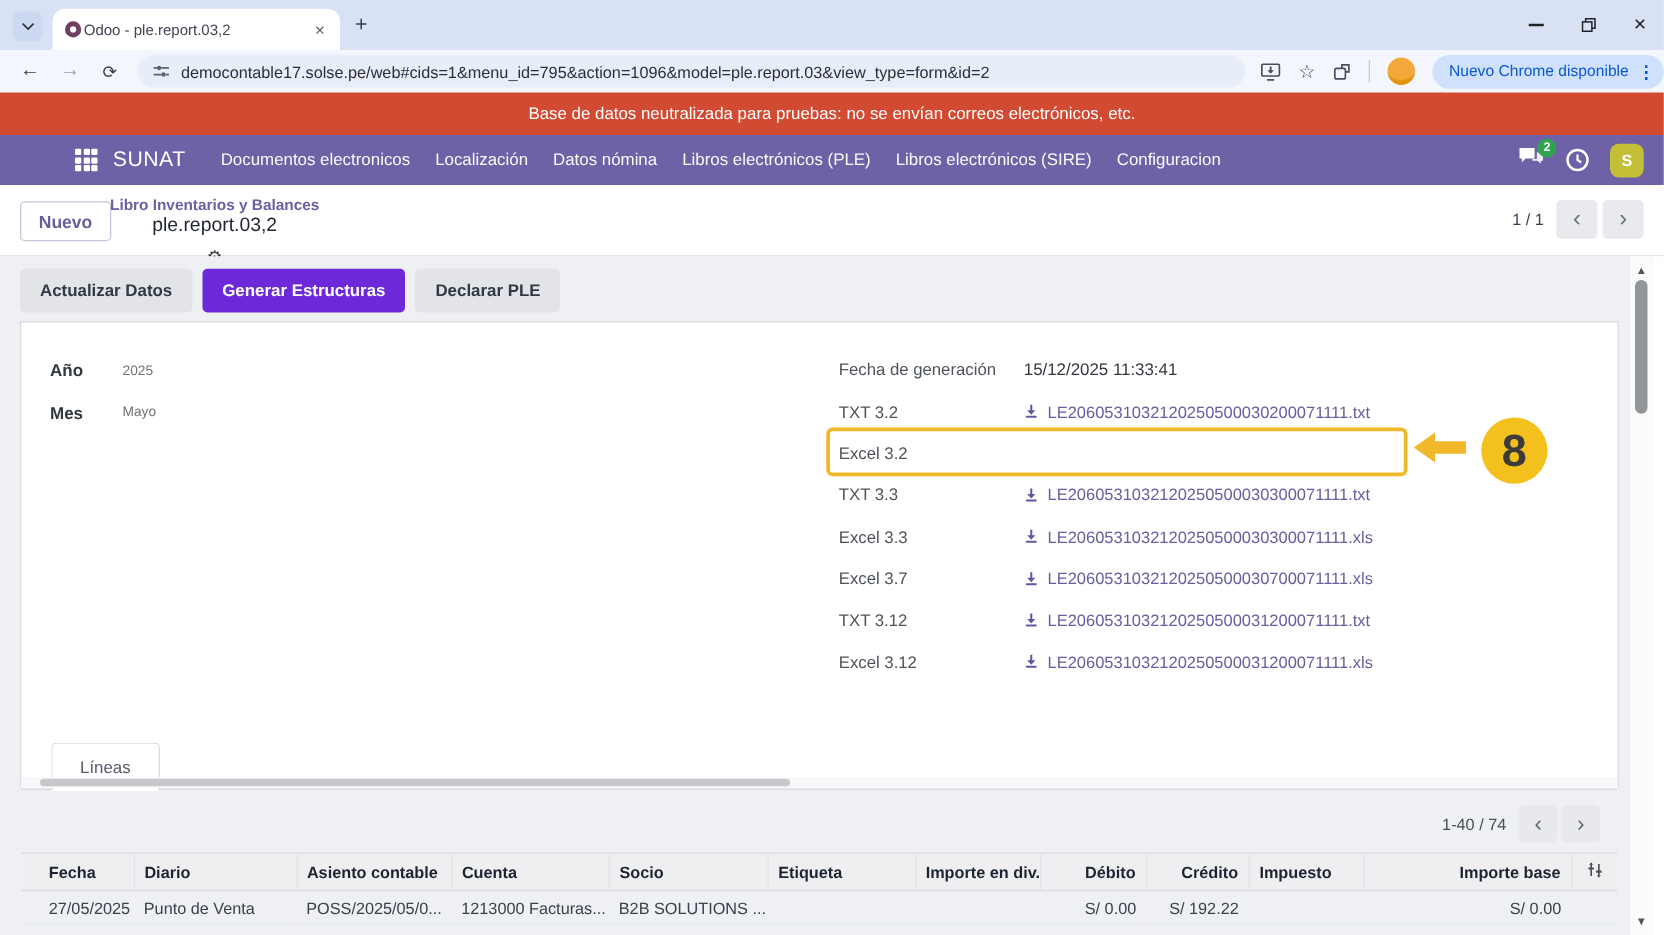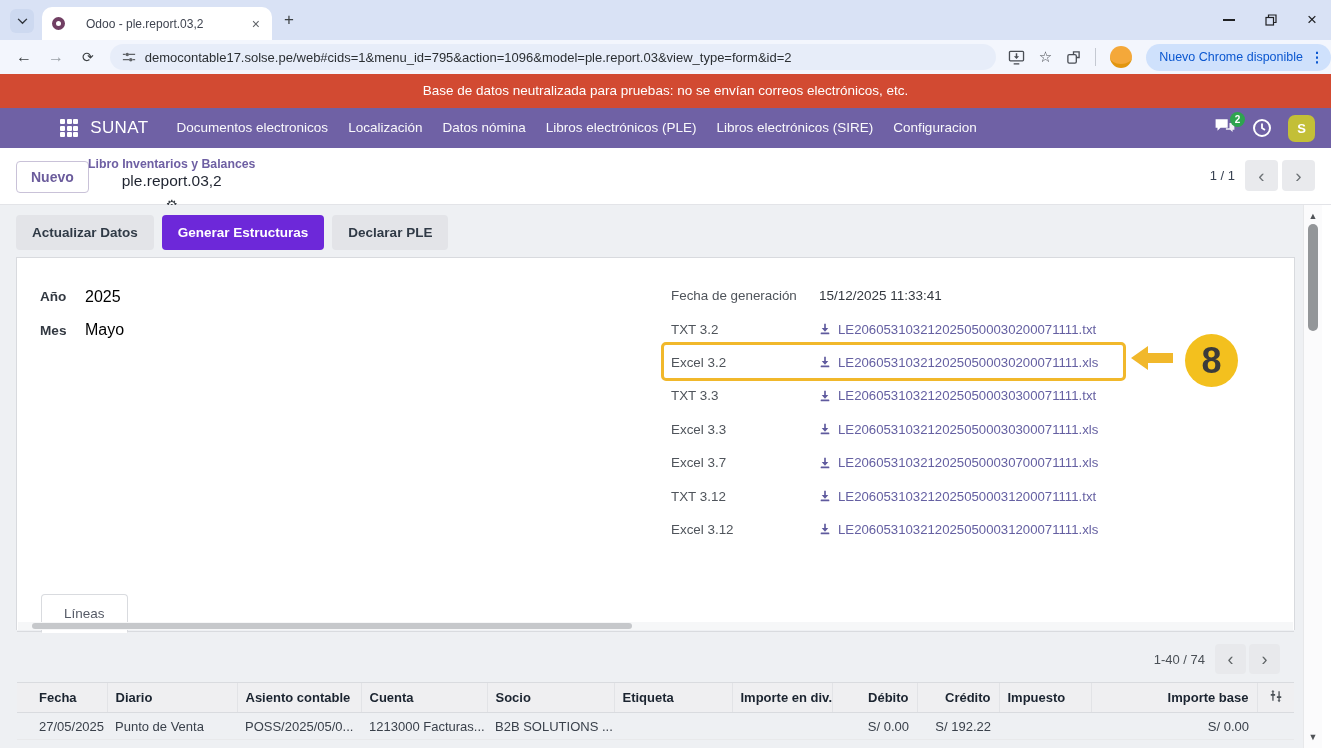--- a/index.html
+++ b/index.html
@@ -6,21 +6,21 @@
   html,body { width:1331px; height:748px; }
   body {
     position: relative; overflow: hidden; background:#fff;
     font-family:"Liberation Sans", sans-serif; -webkit-font-smoothing:antialiased;
   }
   
   .tabstrip { position:absolute; left:0; top:0; width:1331px; height:40px; background:#d9e2f5; }
   .tab-search { position:absolute; left:10px; top:9px; width:24px; height:24px; border-radius:6px; background:#cdd9f0; display:flex; align-items:center; justify-content:center; }
   .tab { position:absolute; left:42px; top:7px; width:230px; height:33px; background:#fff; border-radius:10px 10px 0 0; display:flex; align-items:center; padding:0 10px; }
   .favicon { width:13px; height:13px; border-radius:50%; border:4px solid #713f63; background:#fff; flex:0 0 auto; }
-  .tab-title { flex:1; font-size:12px; color:#3f4450; margin-left:21px; white-space:nowrap; overflow:hidden; }
+  .tab-title { flex:1; font-size:12px; color:#3f4450; margin-left:2px; white-space:nowrap; overflow:hidden; }
   .tab-close { font-size:14px; color:#5f6368; padding:0 2px; }
   .newtab-btn { position:absolute; left:284px; top:10px; font-size:17px; color:#3c4043; line-height:20px; }
   .win-controls { position:absolute; right:8px; top:0; height:40px; display:flex; align-items:center; gap:30px; padding-right:6px; }
   .win-min { width:12px; height:1.6px; background:#202124; }
   .win-close { font-size:17px; color:#202124; line-height:16px; }
   .toolbar { position:absolute; left:0; top:40px; width:1331px; height:34px; background:#f3f6fd; display:flex; align-items:center; }
   .nav-arrow { font-size:16px; color:#3c4043; margin-left:16px; }
   .nav-arrow.disabled { color:#9aa0a6; }
   .reload { font-size:14px; color:#3c4043; margin-left:18px; }
   .omnibox { margin-left:16px; width:905px; height:26px; border-radius:13px; background:#e7edf9; display:flex; align-items:center; padding:0 12px; }
@@ -59,21 +59,21 @@
   .content { position:absolute; left:0; top:205px; width:1331px; height:543px; background:#eef0f3; }
   .statusbar { position:absolute; left:16px; top:10px; display:flex; gap:8px; }
   .btn { height:35px; padding:0 16px; border-radius:4px; font-size:13.5px; font-weight:bold; border:none; }
   .btn-sec { background:#e3e4e8; color:#303a46; }
   .btn-pri { background:#6d28d9; color:#fff; }
   .sheet { position:absolute; left:16px; top:52px; width:1279px; height:373px; background:#fff; border:1px solid #d8dade; border-bottom:none; }
   
   .fields-left { position:absolute; left:23px; top:22px; }
   .f-row { height:33.4px; display:flex; align-items:center; }
   .f-label { width:45px; font-size:13.6px; font-weight:bold; color:#323841; }
-  .f-value { font-size:16px; color:#000000; }
+  .f-value { font-size:11px; color:#737373;margin-left:13px; }
   
   .fields-right { position:absolute; left:644px; top:21px; width:478px; }
   .frow { height:33.4px; display:flex; align-items:center; padding-left:10px; }
   .flabel { width:148px; font-size:13.4px; color:#4f545b; flex:0 0 auto; }
   .fvalue { font-size:13.5px; color:#33383f; }
   .flink { display:flex; align-items:center; gap:7px; color:#6560a2; font-size:13.2px; white-space:nowrap; }
   .dl-icon { fill:#5f5a9e; flex:0 0 auto; }
   
   .tabs { position:absolute; left:0; right:0; top:336px; height:38px; border-bottom:1px solid #d9dbdf; }
   .tab-lineas { position:absolute; left:24px; top:0; height:39px; line-height:37px; padding:0 22px; background:#fff; border:1px solid #d9dbdf; border-bottom:1px solid #fff; border-radius:4px 4px 0 0; font-size:13.5px; color:#555a66; }
@@ -261,27 +261,20 @@
       <svg class="dl-icon" width="12" height="12" viewBox="0 0 16 16">
                 <path d="M6.9 1h2.2v5.8h3.3L8 11.6 3.6 6.8h3.3z"></path>
                 <rect x="2.2" y="12.8" width="11.6" height="2.2" rx="0.8"></rect>
               </svg>
       <span>LE2060531032120250500030200071111.txt</span>
     </span>
   </div>
 
   <div class="frow hl">
     <span class="flabel">Excel 3.2</span>
-    <span class="flink">
-      <svg class="dl-icon" width="12" height="12" viewBox="0 0 16 16">
-                <path d="M6.9 1h2.2v5.8h3.3L8 11.6 3.6 6.8h3.3z"></path>
-                <rect x="2.2" y="12.8" width="11.6" height="2.2" rx="0.8"></rect>
-              </svg>
-      <span>LE2060531032120250500030200071111.xls</span>
-    </span>
   </div>
 
   <div class="frow">
     <span class="flabel">TXT 3.3</span>
     <span class="flink">
       <svg class="dl-icon" width="12" height="12" viewBox="0 0 16 16">
                 <path d="M6.9 1h2.2v5.8h3.3L8 11.6 3.6 6.8h3.3z"></path>
                 <rect x="2.2" y="12.8" width="11.6" height="2.2" rx="0.8"></rect>
               </svg>
       <span>LE2060531032120250500030300071111.txt</span>

